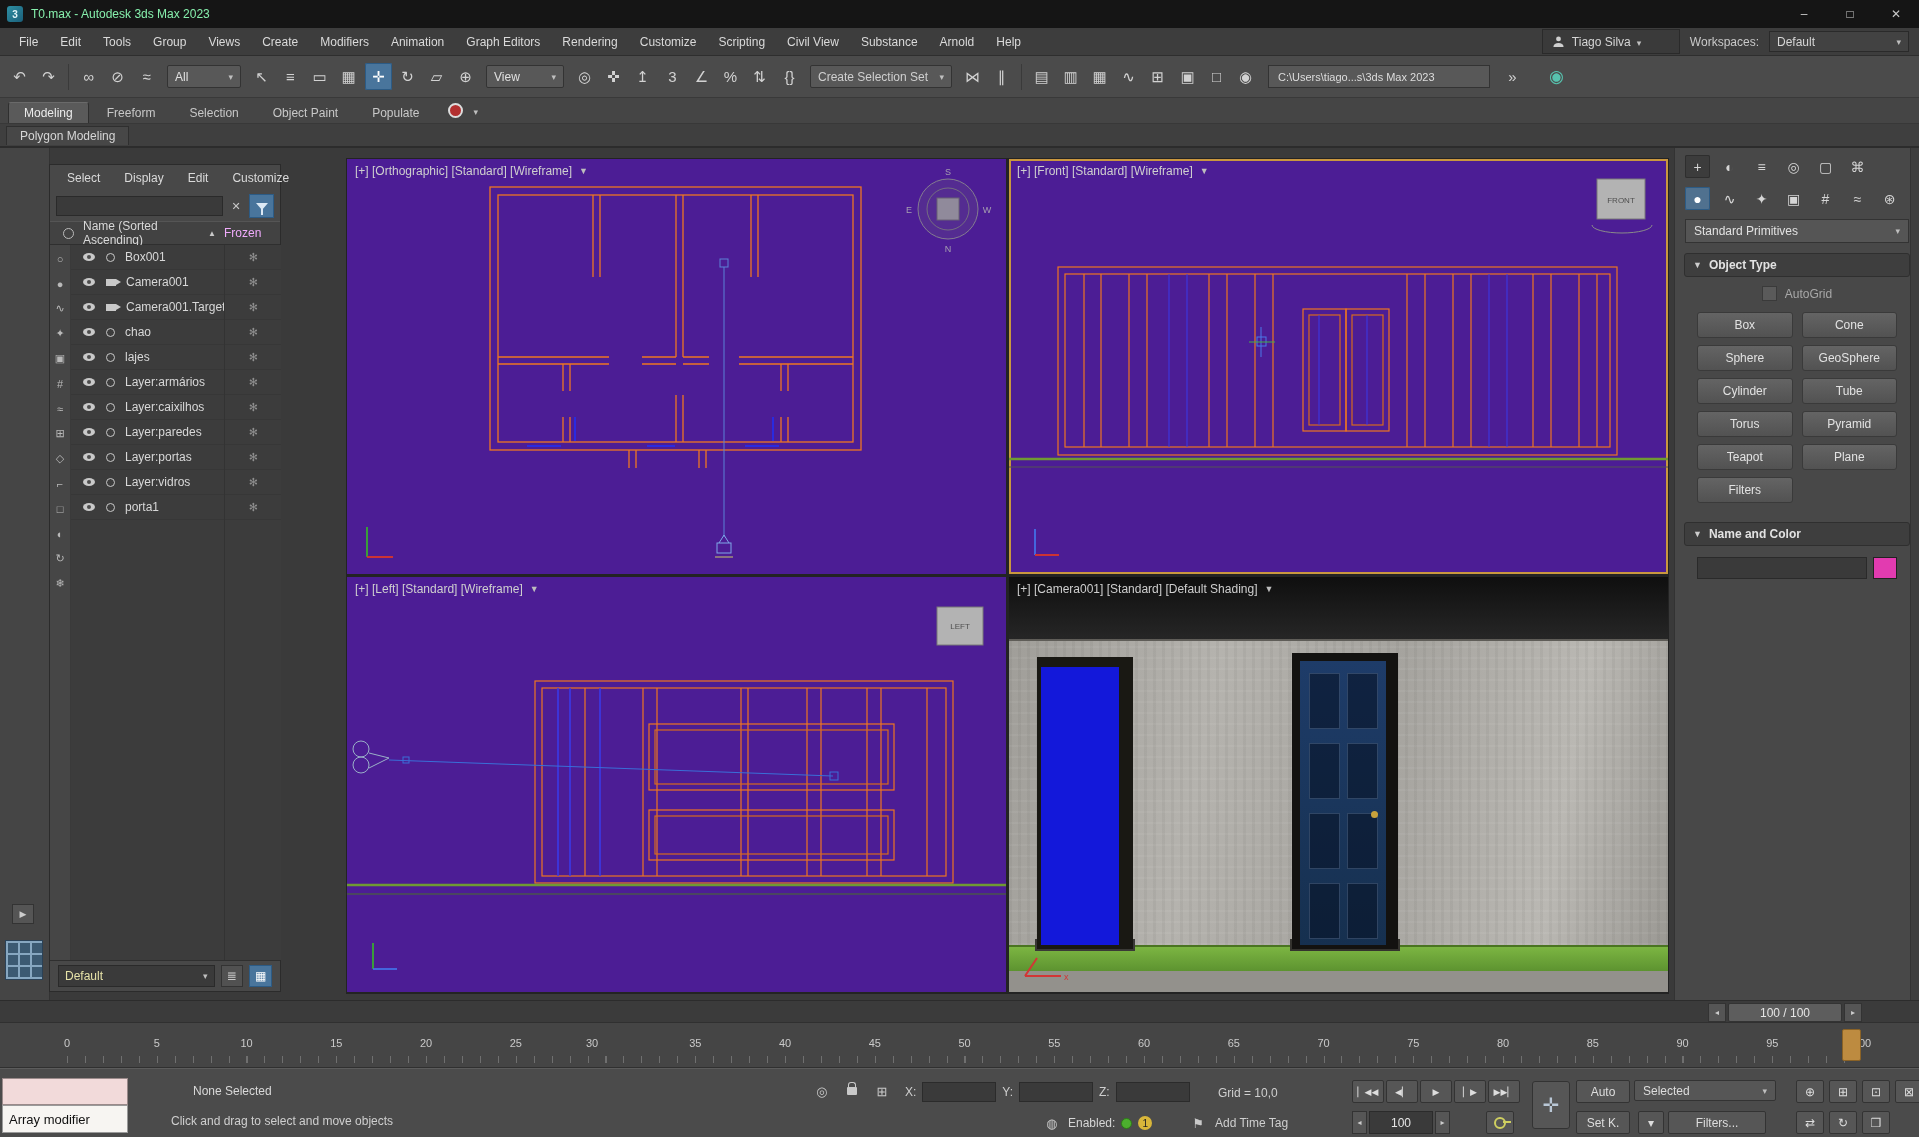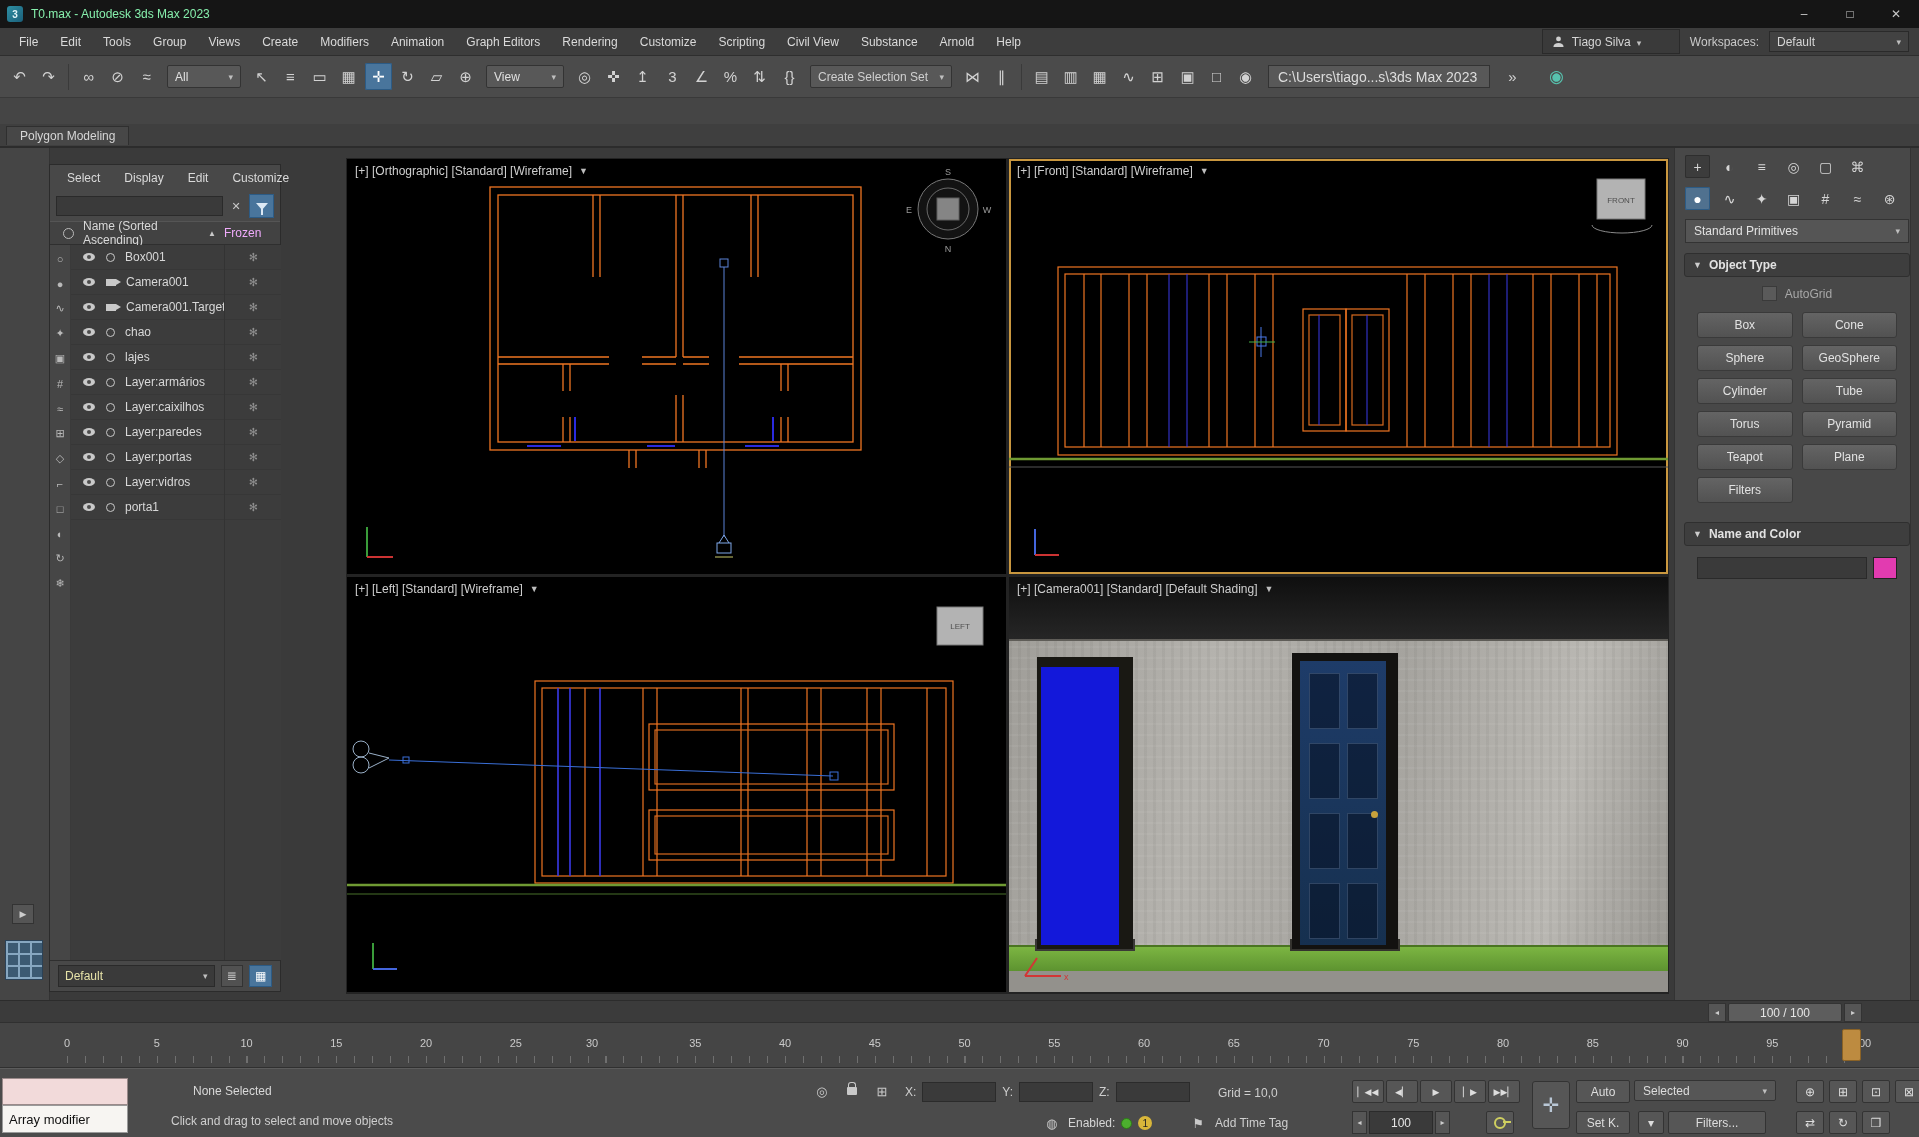--- a/index.html
+++ b/index.html
@@ -28,21 +28,21 @@
   
   #toolbar{position:absolute;left:0;top:56px;width:100%;height:42px;background:#4b4b4b;border-bottom:1px solid #393939;
            display:flex;align-items:center;gap:3px;padding:0 6px;box-sizing:border-box}
   .tb-group{display:flex;gap:2px}
   .tbico{width:27px;height:27px;display:flex;align-items:center;justify-content:center;font-size:15px;color:#d2d2d2;border-radius:2px}
   .tbico.active{background:#49759c;color:#fff;box-shadow:inset 0 0 0 1px #2c5b85}
   .tb-dd{height:21px;display:flex;align-items:center;justify-content:space-between;background:#585858;border:1px solid #333;
          border-radius:2px;padding:0 7px;color:#e0e0e0;margin:0 4px}
   #dd-all{width:58px} #dd-view{width:62px} #dd-selset{width:126px;color:#cfcfcf}
   .tb-path{height:21px;display:flex;align-items:center;background:#585858;border:1px solid #333;padding:0 9px;width:202px;
-           color:#ddd;font-size:14px;margin:0 6px}
+           color:#ddd;font-size:11px;margin:0 6px}
   .tb-sep{width:1px;height:26px;background:#3a3a3a;margin:0 3px}
   .tbico.teal{color:#57c2ae;font-size:17px}
 
   
   #ribbon-tabs{position:absolute;left:0;top:98px;width:100%;height:26px;background:#454545;border-bottom:1px solid #383838;
                display:flex;align-items:flex-end;gap:2px;padding-left:8px;box-sizing:border-box}
   .rtab{padding:3px 15px;color:#c8c8c8;border:1px solid transparent;border-bottom:none;border-radius:3px 3px 0 0}
   .rtab.active{background:#5a5a5a;border-color:#6a6a6a #2f2f2f;color:#ececec}
   .ribbon-extra{display:flex;align-items:center;gap:5px;margin:0 0 5px 10px}
   .rec-ico{width:11px;height:11px;border-radius:50%;background:#b33030;border:2px solid #ddd}
@@ -90,21 +90,21 @@
   .frozenico{width:56px;text-align:center;color:#8f8f8f;font-size:11px;flex:none}
   .frozenico::before{content:"✻"}
   .se-footer{height:30px;display:flex;align-items:center;gap:6px;padding:0 8px;border-top:1px solid #2f2f2f}
   .se-layout{width:158px;height:20px;background:#3a3a3a;border:1px solid #2a2a2a;display:flex;align-items:center;justify-content:space-between;padding:0 6px;color:#e6e2a8}
   .se-foot-btn{width:23px;height:20px;background:#515151;border:1px solid #333;display:flex;align-items:center;justify-content:center;color:#c9c9c9;font-size:12px}
   .se-foot-btn.active{background:#49759c;border-color:#2c5b85;color:#fff}
 
   
   #viewports{position:absolute;left:346px;top:10px;width:1321px;height:834px;display:grid;
              grid-template-columns:659px 659px;grid-template-rows:415px 415px;gap:3px;background:#232323;border:1px solid #232323}
-  .vp{position:relative;background:#000000;overflow:hidden}
+  .vp{position:relative;background:#4c1d95;overflow:hidden}
   .vp.active{outline:2px solid #c9973f;outline-offset:-2px}
   .vp-label{position:absolute;left:8px;top:5px;display:flex;align-items:center;gap:7px;color:#cfcfcf;z-index:6}
   .vp-funnel{font-size:9px;color:#bdbdbd}
   .vp-svg{position:absolute;inset:0;width:100%;height:100%}
 
   
   .cam-scene{position:absolute;inset:0}
   .cam-top{position:absolute;left:0;top:0;width:100%;height:62px;background:linear-gradient(#0f0f0f,#262626)}
   .cam-wall{position:absolute;left:0;top:62px;width:100%;height:306px;border-top:2px solid #5f5d58;box-sizing:border-box;
             background:linear-gradient(100deg,#a09e99,#b5b3ae 30%,#a5a39e 55%,#bab8b3 82%,#9b9994 100%)}
@@ -301,20 +301,33 @@
         <span class="tbico">□</span>
         <span class="tbico">◉</span>
       </div>
     <span class="tb-path">C:\Users\tiago...s\3ds Max 2023</span>
     <span class="tbico">»</span>
     <div class="tb-group" style="margin-left:14px">
       <span class="tbico teal">◉</span>
     </div>
   </div>
 
+  <div id="ribbon-tabs">
+    <div style="display:flex;align-items:flex-end;gap:2px">
+        <span class="rtab active">Modeling</span>
+        <span class="rtab">Freeform</span>
+        <span class="rtab">Selection</span>
+        <span class="rtab">Object Paint</span>
+        <span class="rtab">Populate</span>
+      </div>
+    <span class="ribbon-extra">
+      <span class="rec-ico"></span>
+      <span class="caret"></span>
+    </span>
+  </div>
   <div id="ribbon-sub">
     <span class="subtab">Polygon Modeling</span>
   </div>
 
   <div id="main">
 
     <div id="left-strip">
       <span class="strip-btn">▶</span>
       <span class="strip-grid"></span>
     </div>

